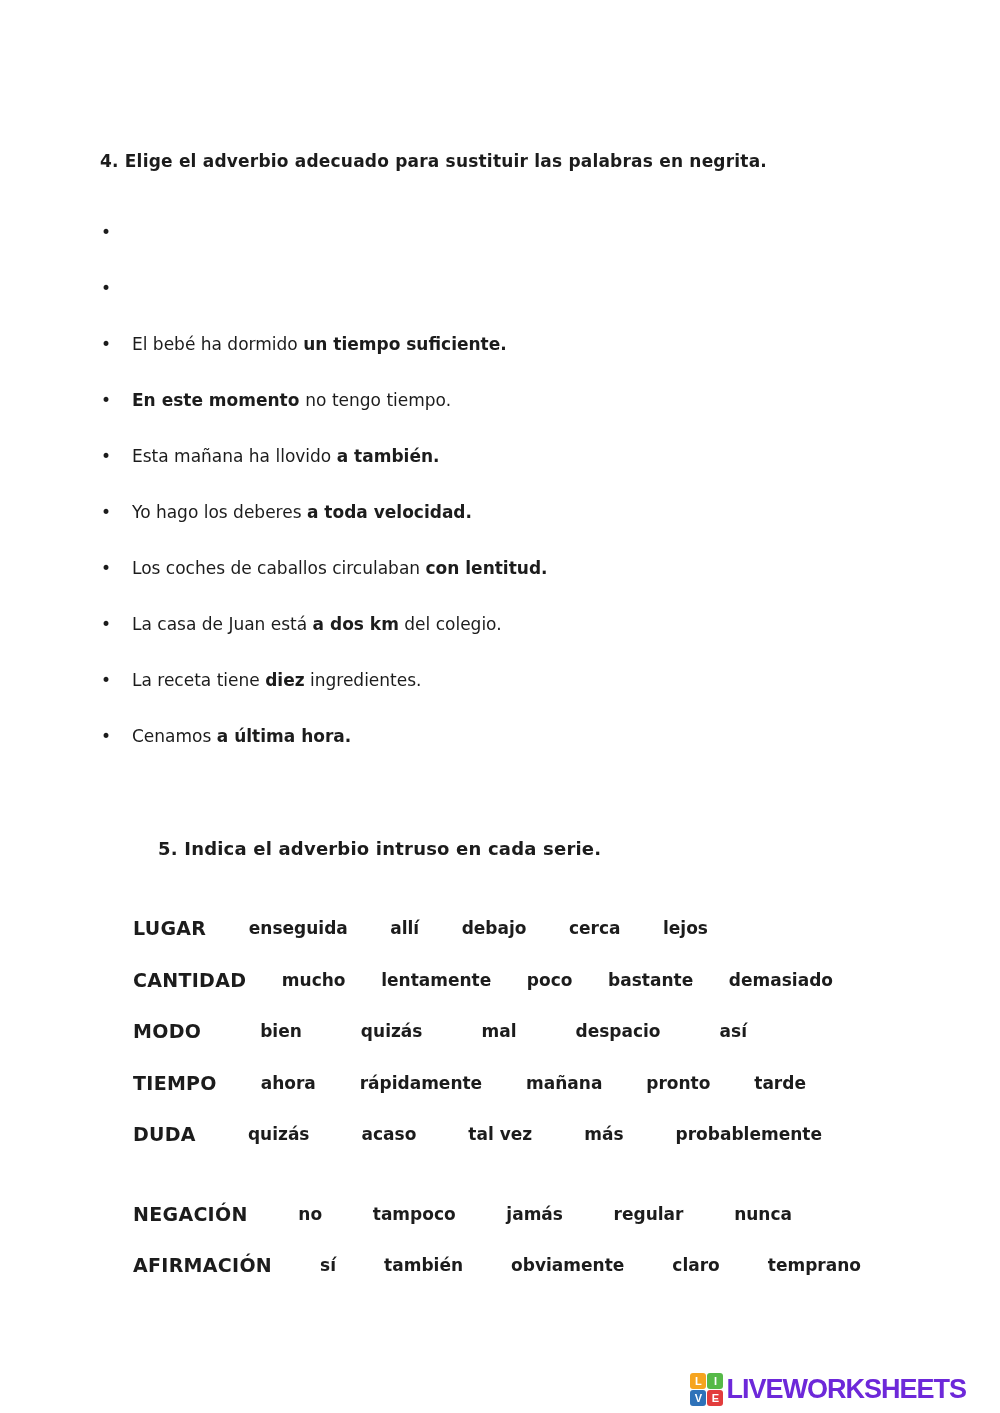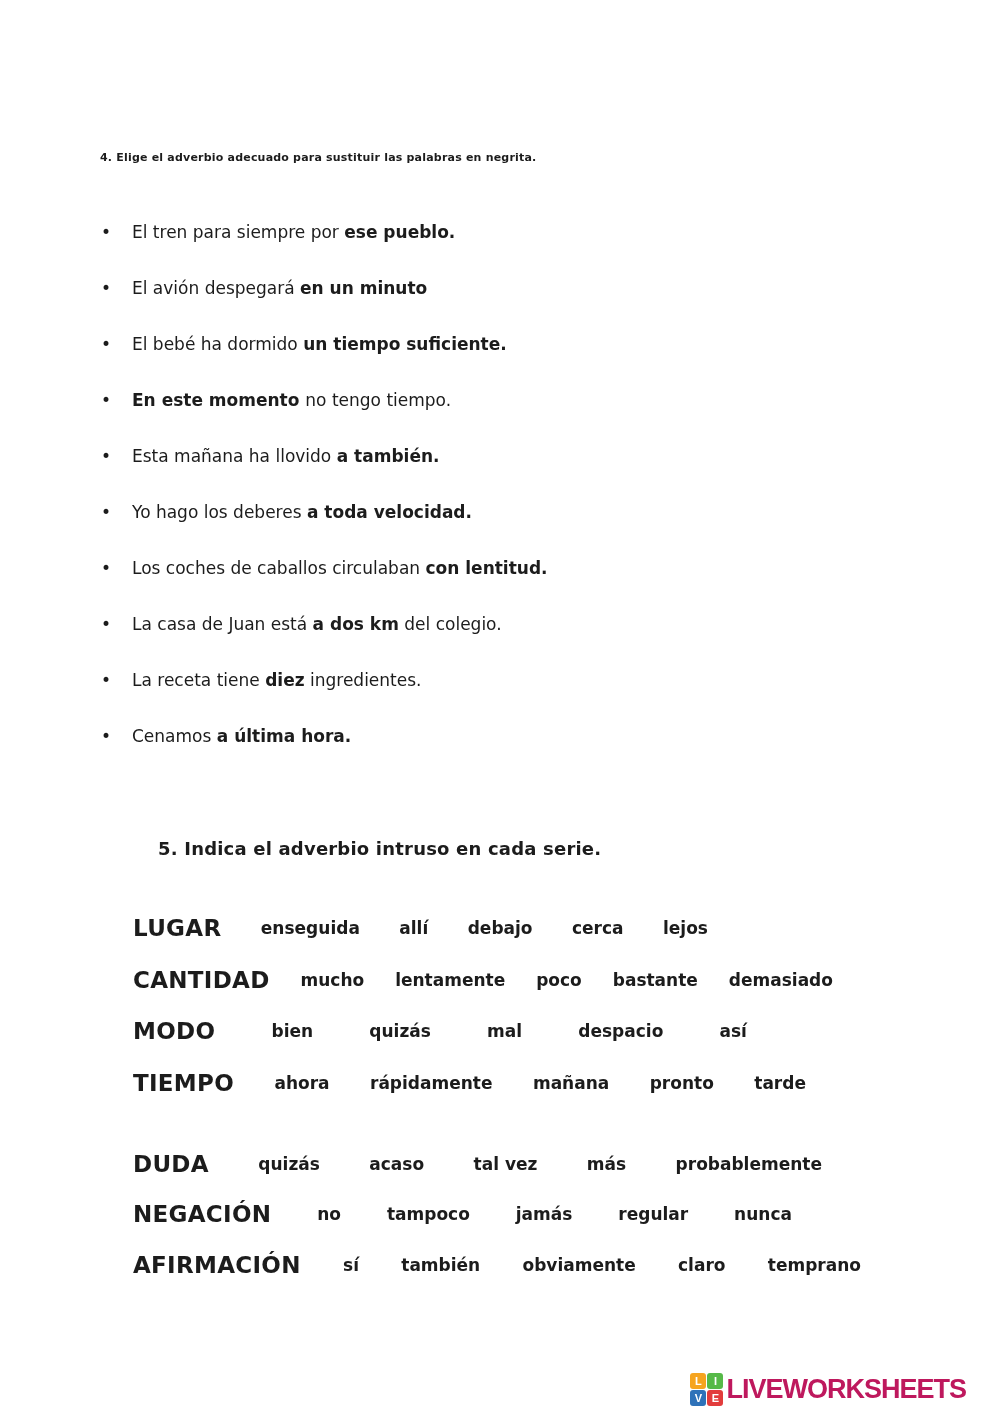--- a/index.html
+++ b/index.html
@@ -4,42 +4,42 @@
 <style>
   html,body{margin:0;padding:0;background:#ffffff;}
   .page{
     position:relative;
     width:1000px;height:1413px;
     background:#ffffff;
     overflow:hidden;
     font-family:"DejaVu Sans","Liberation Sans",sans-serif;
     color:#1c1c1c;
   }
-  .heading{position:absolute;font-weight:700;font-size:11px;letter-spacing:.2px;}
+  .heading{position:absolute;font-weight:700;font-size:17px;letter-spacing:.2px;}
   #heading4{left:100px;top:151px;width:780px;}
   #heading5{left:118px;top:838px;width:700px;font-size:18px;margin-left:40px;}
 
   
   #bullets{position:absolute;left:101px;top:221px;width:820px;}
   .bullet-item{height:56px;display:flex;align-items:flex-start;font-size:17px;line-height:22px;}
   .bullet-dot{width:31px;flex:0 0 31px;font-size:17px;}
   .seg-bold{font-weight:700;}
 
   
   #series{position:absolute;left:133px;top:917px;}
   .series-row{height:51.5px;display:flex;justify-content:space-between;align-items:flex-start;
               font-size:17px;font-weight:700;line-height:22px;}
   .series-row:nth-child(1){width:575px;}
   .series-row:nth-child(2){width:700px;}
   .series-row:nth-child(3){width:614px;text-align:center;}
   .series-row:nth-child(4){width:673px;}
-  .series-row:nth-child(5){width:689px;align-items:flex-end;}
+  .series-row:nth-child(5){width:689px;}
   .series-row:nth-child(6){width:659px;margin-top:28px;}
   .series-row:nth-child(7){width:728px;}
-  .series-category{font-size:23px;letter-spacing:.3px;}
+  .series-category{font-size:19px;letter-spacing:.3px;}
   .series-word{cursor:pointer;}
 
   
   .footer{position:absolute;right:34px;bottom:7px;display:flex;align-items:center;gap:3px;}
   .logo-grid{display:grid;grid-template-columns:16px 16px;grid-auto-rows:16px;gap:1px;}
   .logo-tile{border-radius:3px;color:#ffffff;font-weight:700;font-size:11px;
              display:flex;align-items:center;justify-content:center;
              font-family:"Liberation Sans",sans-serif;}
   .brand-text{font-family:"Liberation Sans",sans-serif;font-weight:700;font-size:27px;
               letter-spacing:-1px;}
@@ -47,25 +47,23 @@
 </head>
 <body>
 
 <div class="page">
 
   <div class="heading" id="heading4">4. Elige el adverbio adecuado para sustituir las palabras en negrita.</div>
 
   <div id="bullets">
       <div class="bullet-item">
         <span class="bullet-dot">•</span>
-        <span><span class="seg">El tren para siempre por </span><span class="seg-bold">ese pueblo.</span></span>
       </div>
       <div class="bullet-item">
         <span class="bullet-dot">•</span>
-        <span><span class="seg">El avión despegará </span><span class="seg-bold">en un minuto</span></span>
       </div>
       <div class="bullet-item">
         <span class="bullet-dot">•</span>
         <span><span class="seg">El bebé ha dormido </span><span class="seg-bold">un tiempo suficiente.</span></span>
       </div>
       <div class="bullet-item">
         <span class="bullet-dot">•</span>
         <span><span class="seg-bold">En este momento </span><span class="seg">no tengo tiempo.</span></span>
       </div>
       <div class="bullet-item">
@@ -155,16 +153,16 @@
       </div>
     </div>
 
   <div class="footer">
     <div class="logo-grid">
         <div class="logo-tile" style="background: rgb(246, 164, 31);">L</div>
         <div class="logo-tile" style="background: rgb(86, 185, 72);">I</div>
         <div class="logo-tile" style="background: rgb(46, 114, 185);">V</div>
         <div class="logo-tile" style="background: rgb(226, 60, 60);">E</div>
       </div>
-    <div class="brand-text" style="color: #be185d;">LIVEWORKSHEETS</div>
+    <div class="brand-text" style="color: #6d28d9;">LIVEWORKSHEETS</div>
   </div>
 
 </div>
 
 </body></html>

